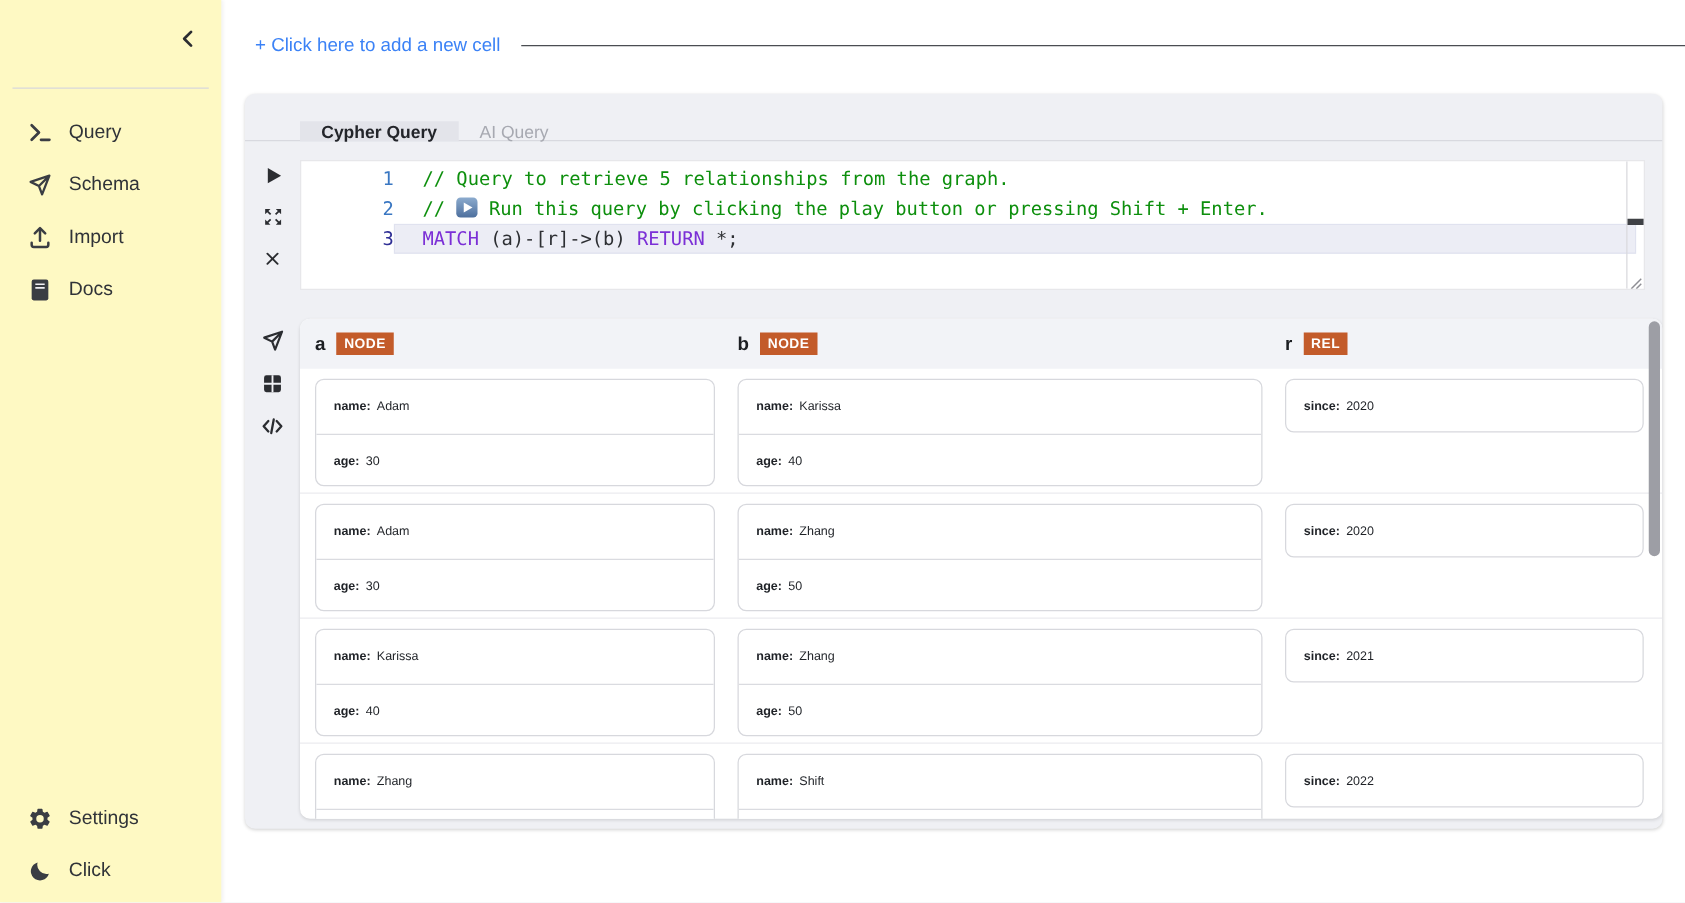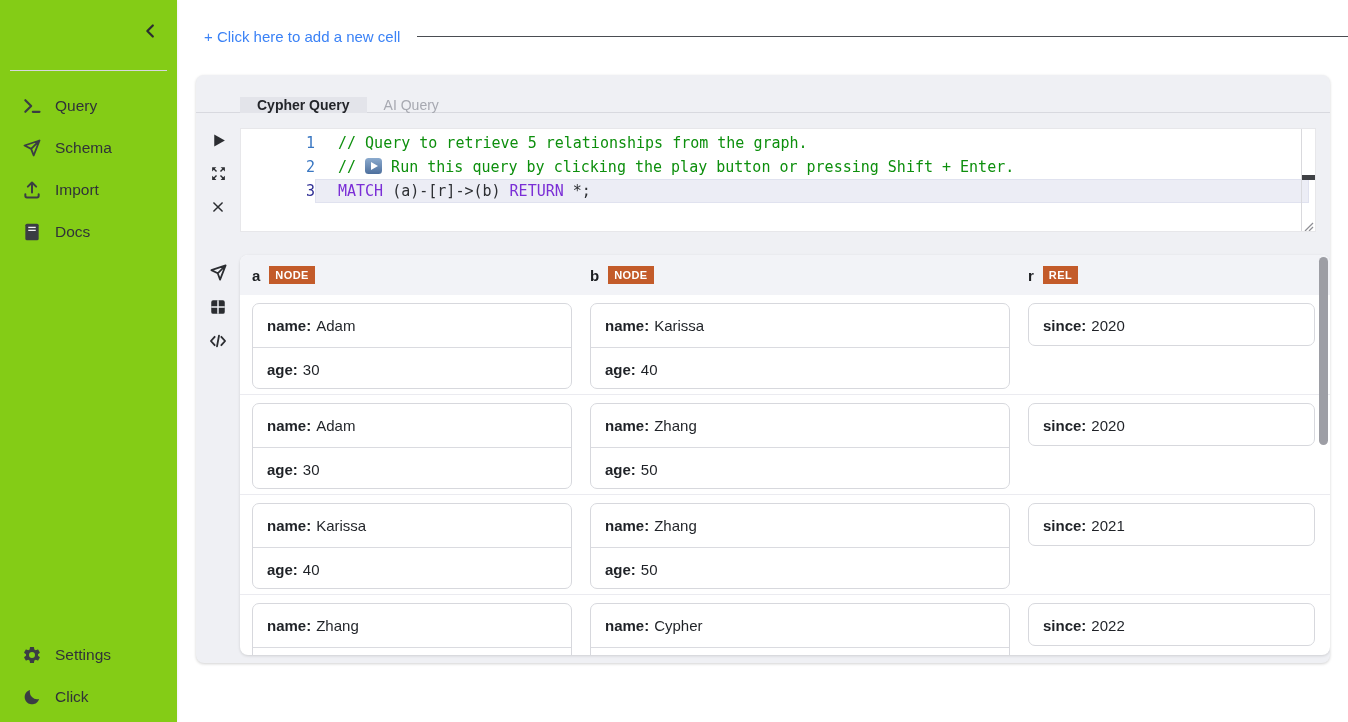--- a/index.html
+++ b/index.html
@@ -4,21 +4,21 @@
 <style>
   * { margin:0; padding:0; box-sizing:border-box; }
   html,body { width:1348px; height:722px; overflow:hidden; }
   body {
     font-family:"Liberation Sans", sans-serif;
     background:#ffffff; color:#1f2227; display:flex;
   }
 
   
   .sidebar {
-    width:177px; height:722px; background:#84cc16; flex:0 0 auto;
+    width:177px; height:722px; background:#fef9c3; flex:0 0 auto;
     display:flex; flex-direction:column; position:relative;
     box-shadow:1px 0 3px rgba(0,0,0,.06);
   }
   .collapse-btn {
     position:absolute; top:20px; right:14px; background:none; border:none;
     cursor:pointer; color:#2b2d31; width:24px; height:24px; padding:0;
   }
   .sidebar-divider { margin:70px 10px 0; border-top:1px solid #d7d7dc; }
   .nav { margin-top:14px; }
   .nav-item {
@@ -107,21 +107,21 @@
   }
   .result-row {
     height:100px; padding:8px 12px 0; border-bottom:1px solid #ebebf0;
     display:grid; grid-template-columns:320px 420px 287px; column-gap:18px;
   }
   .node-card {
     border:1px solid #d7d8dd; border-radius:7px; background:#fff;
     height:86px; overflow:hidden; align-self:start;
   }
   .node-card.single { height:43px; }
-  .prop-line { height:43px; display:flex; align-items:center; padding:0 14px; font-size:15px; color:#1f2227; }
+  .prop-line { height:43px; display:flex; align-items:center; padding:0 14px; font-size:10px; color:#1f2227; }
   .prop-line + .prop-line { border-top:1px solid #dadbe0; }
   .plabel { font-weight:bold; }
   .pval { margin-left:5px; }
   .panel-scrollbar {
     position:absolute; top:2px; right:2px; width:9px; height:188px;
     background:#9d9ea5; border-radius:5px;
   }
 </style>
 </head>
 <body>
@@ -390,21 +390,21 @@
                   <span class="pval">Zhang</span>
                 </div>
               <div class="prop-line">
                   <span class="plabel"></span>
                   <span class="pval"></span>
                 </div>
             </div>
             <div class="node-card">
               <div class="prop-line">
                   <span class="plabel">name:</span>
-                  <span class="pval">Cypher</span>
+                  <span class="pval">Shift</span>
                 </div>
               <div class="prop-line">
                   <span class="plabel"></span>
                   <span class="pval"></span>
                 </div>
             </div>
             <div class="node-card single">
               <div class="prop-line">
                   <span class="plabel">since:</span>
                   <span class="pval">2022</span>

